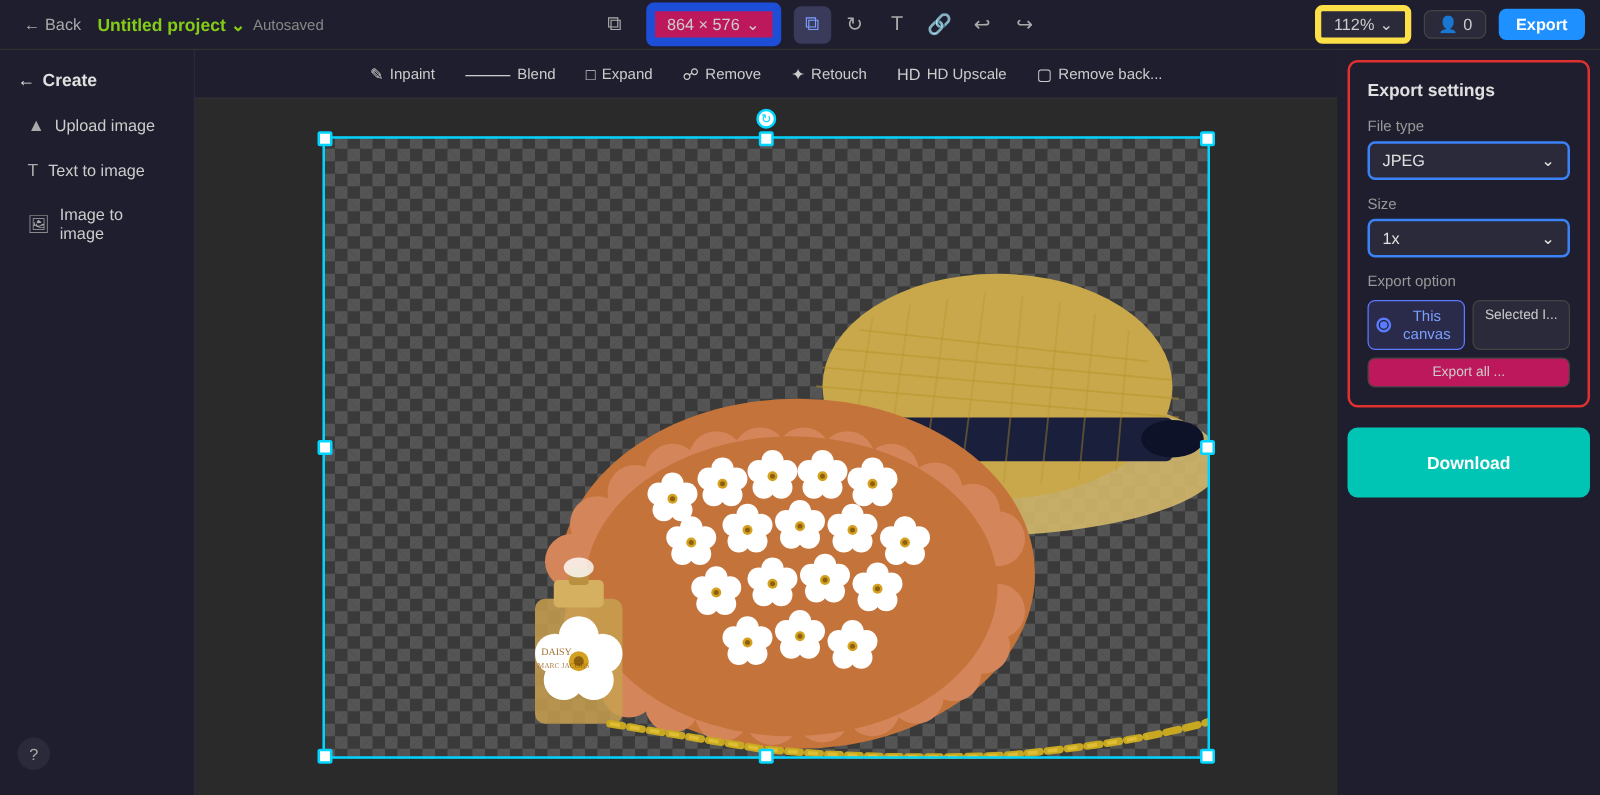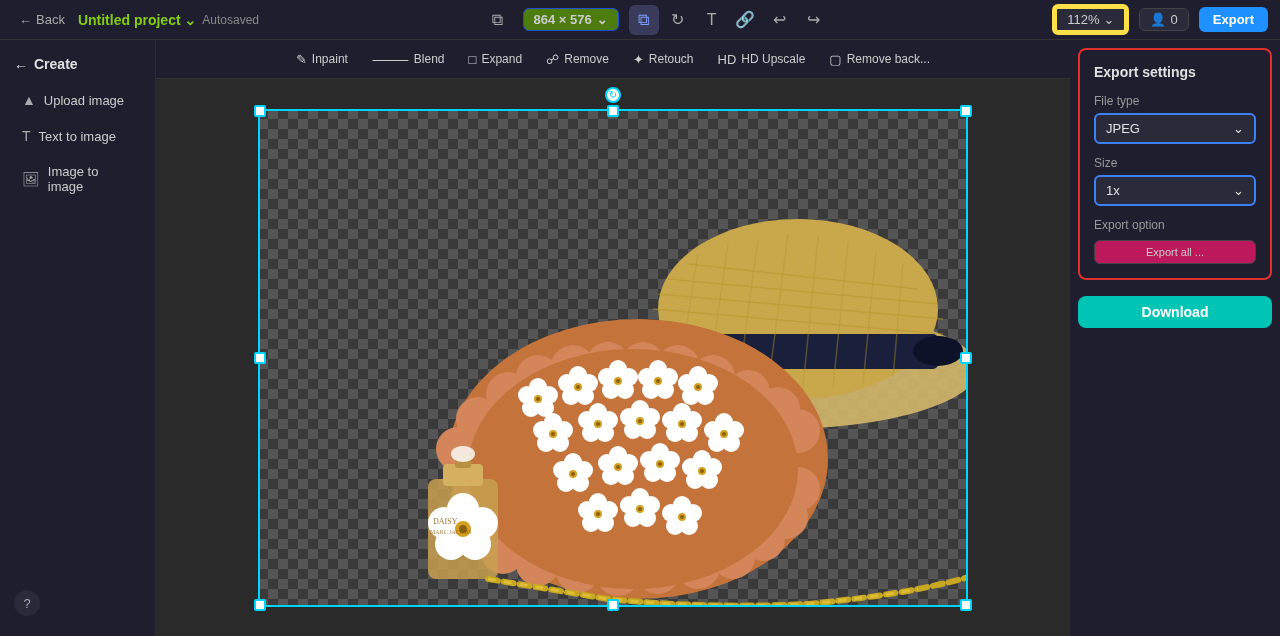--- a/index.html
+++ b/index.html
@@ -45,23 +45,23 @@
     }
     .topbar-center {
       flex: 1;
       display: flex;
       align-items: center;
       justify-content: center;
       gap: 10px;
     }
     .canvas-size-btn {
       display: flex; align-items: center; gap: 5px;
-      background: #4d7c0f; border: 1px solid #1d4ed8;
+      background: #be185d; border: 7px solid #1d4ed8;
       border-radius: 6px; padding: 3px 10px;
-      font-size: 13px; color: #ccc; cursor: pointer; font-weight: bold;
+      font-size: 13px; color: #ccc; cursor: pointer;
     }
     .toolbar-icons {
       display: flex; align-items: center; gap: 4px;
     }
     .icon-btn {
       width: 30px; height: 30px;
       display: flex; align-items: center; justify-content: center;
       border-radius: 6px; cursor: pointer; color: #aaa; font-size: 16px;
     }
     .icon-btn.active { background: #3a3a5a; color: #7c9fff; }
@@ -316,21 +316,21 @@
       background: #be185d;
       margin-top: 6px;
     }
     .download-btn {
       width: calc(100% - 16px);
       margin: 8px;
       background: #00c4b4;
       color: white;
       border: none;
       border-radius: 8px;
-      padding: 8px;
+      padding: 20px;
       font-size: 14px;
       font-weight: 600;
       cursor: pointer;
       text-align: center;
     }
 
     
     .main-svg {
       width: 100%;
       height: 100%;
@@ -722,19 +722,30 @@
         <span>⌄</span>
       </div>
 
       <div class="field-label">Size</div>
       <div class="field-select">
         <span>1x</span>
         <span>⌄</span>
       </div>
 
       <div class="export-option-label">Export option</div>
+      <div class="option-buttons">
+        <div class="opt-btn active">
+          <div class="opt-btn-radio">
+            <div class="radio-circle checked"></div>
+            <span>This canvas</span>
+          </div>
+        </div>
+        <div class="opt-btn">
+          <span>Selected I...</span>
+        </div>
+      </div>
       <div class="export-all-btn">Export all ...</div>
     </div>
 
     <button class="download-btn">Download</button>
   </div>
 
 </div>
 
 </body></html>

